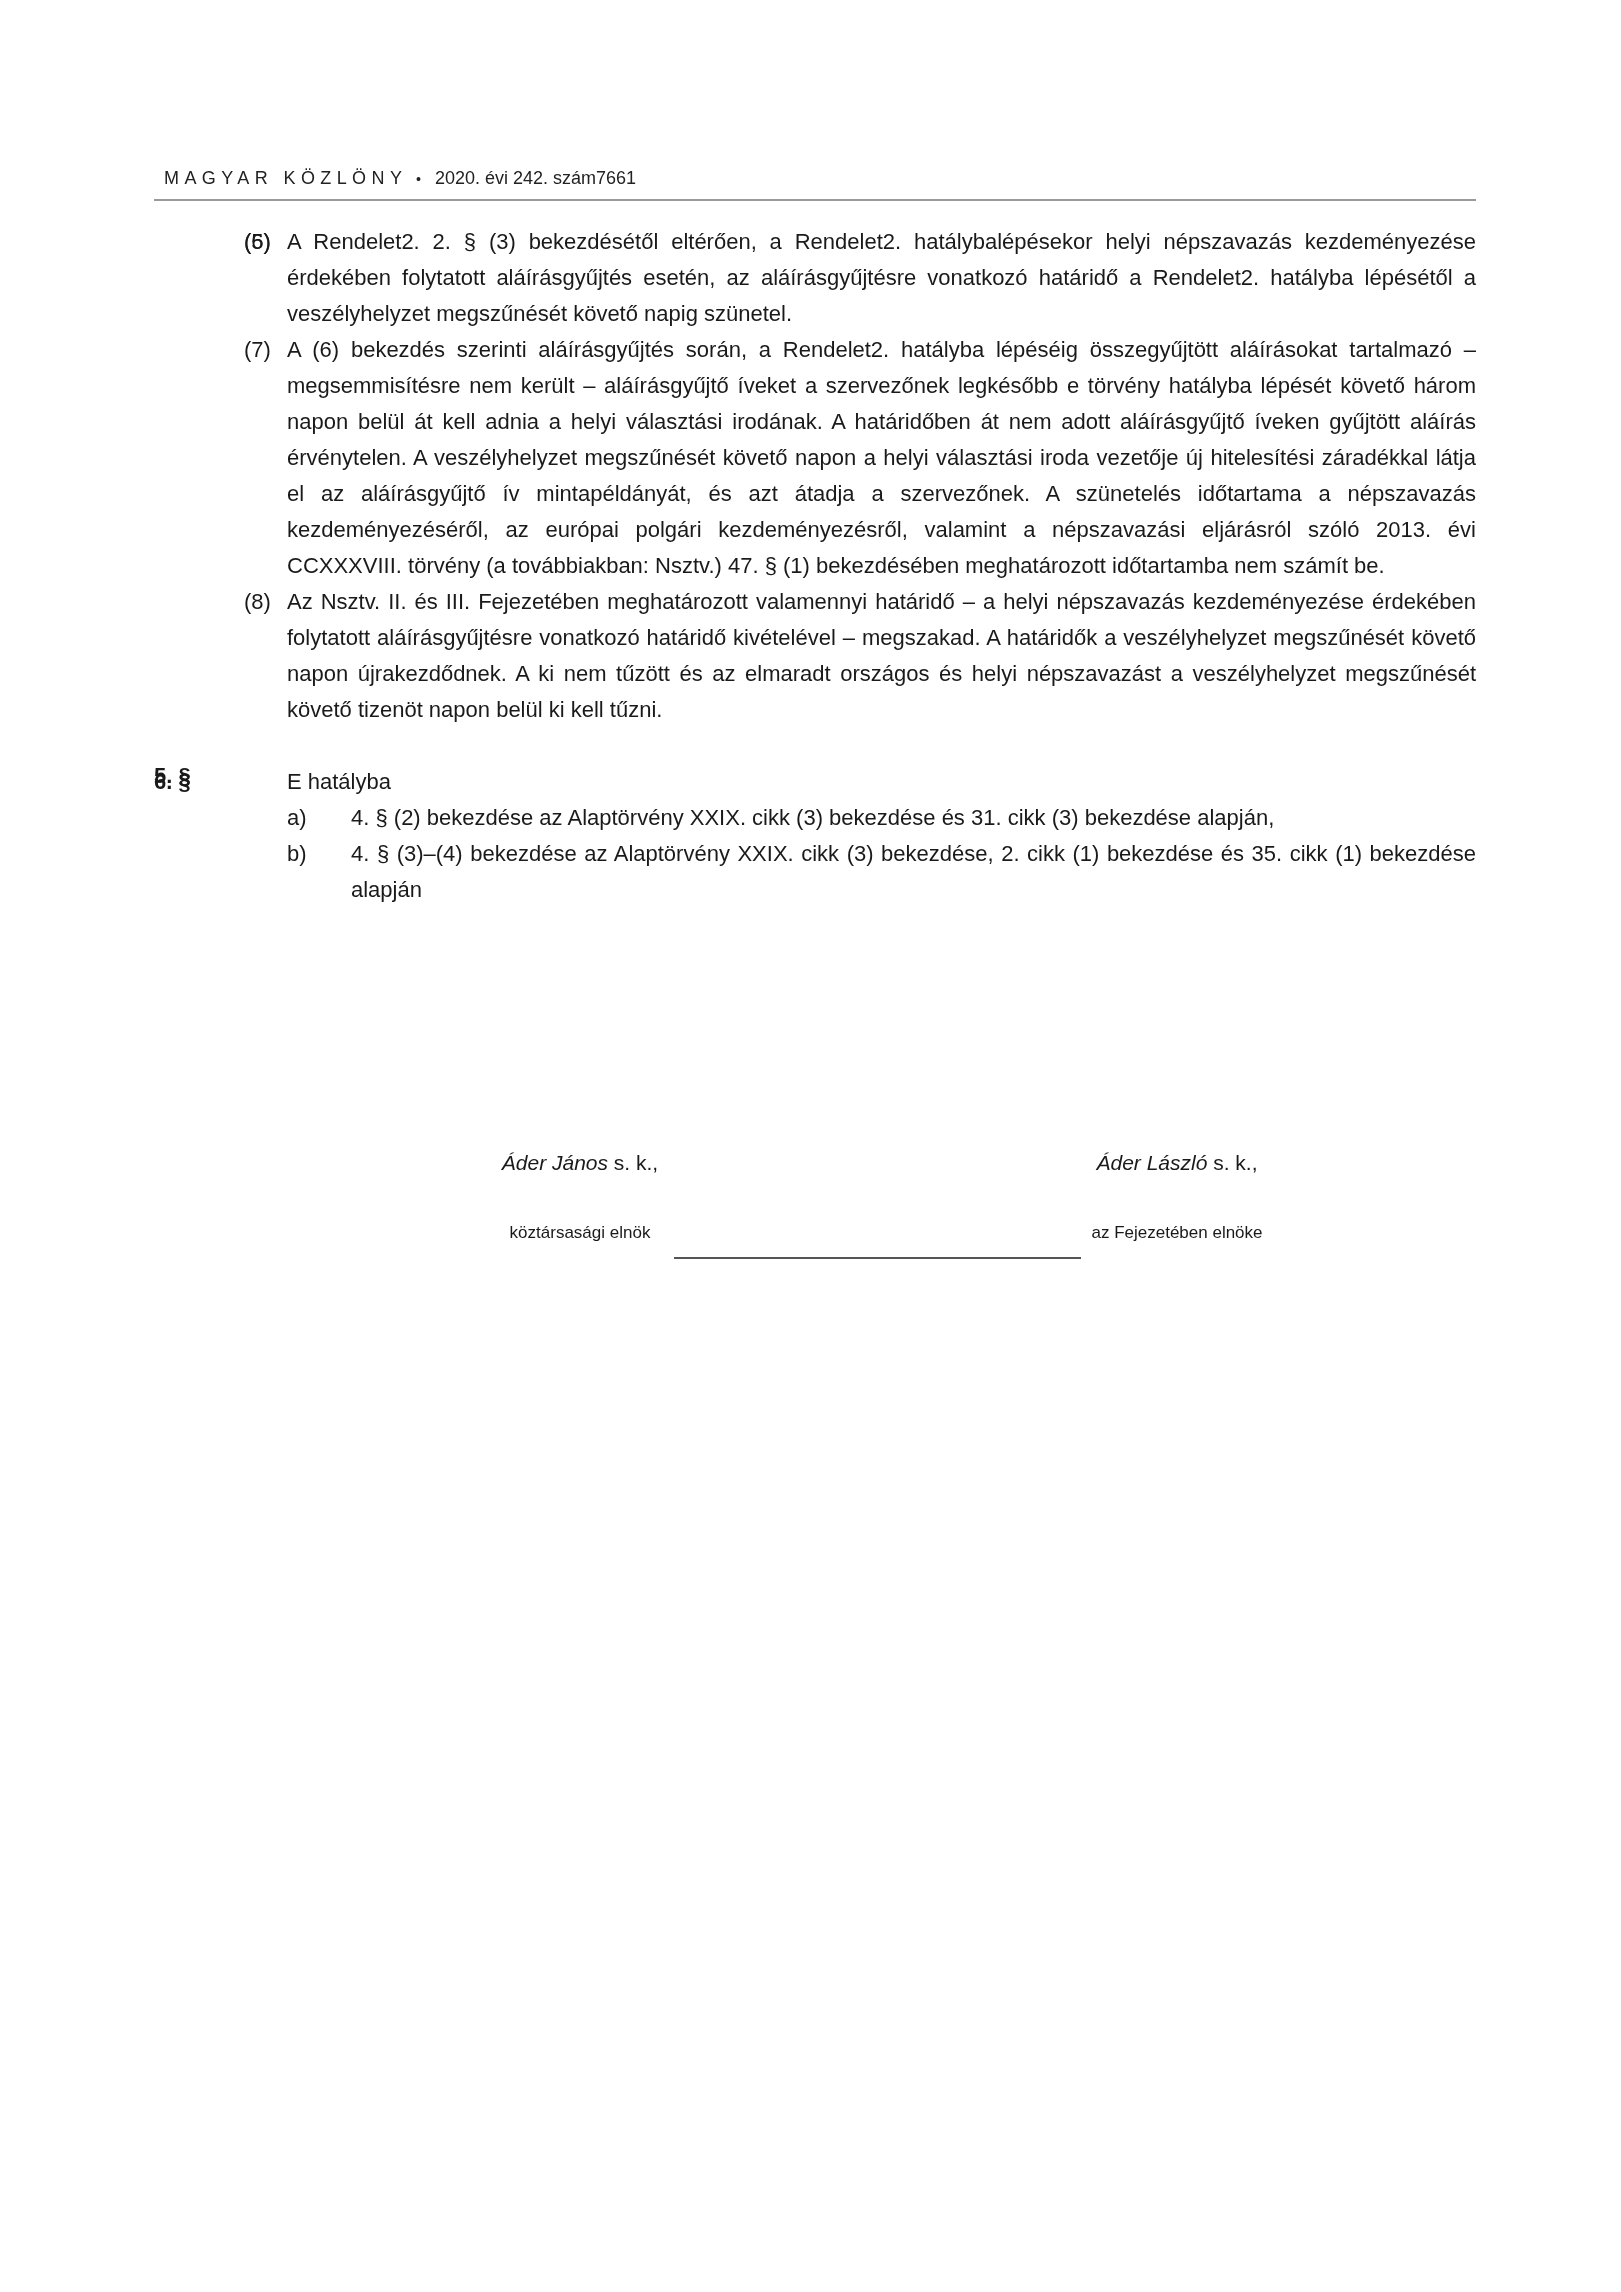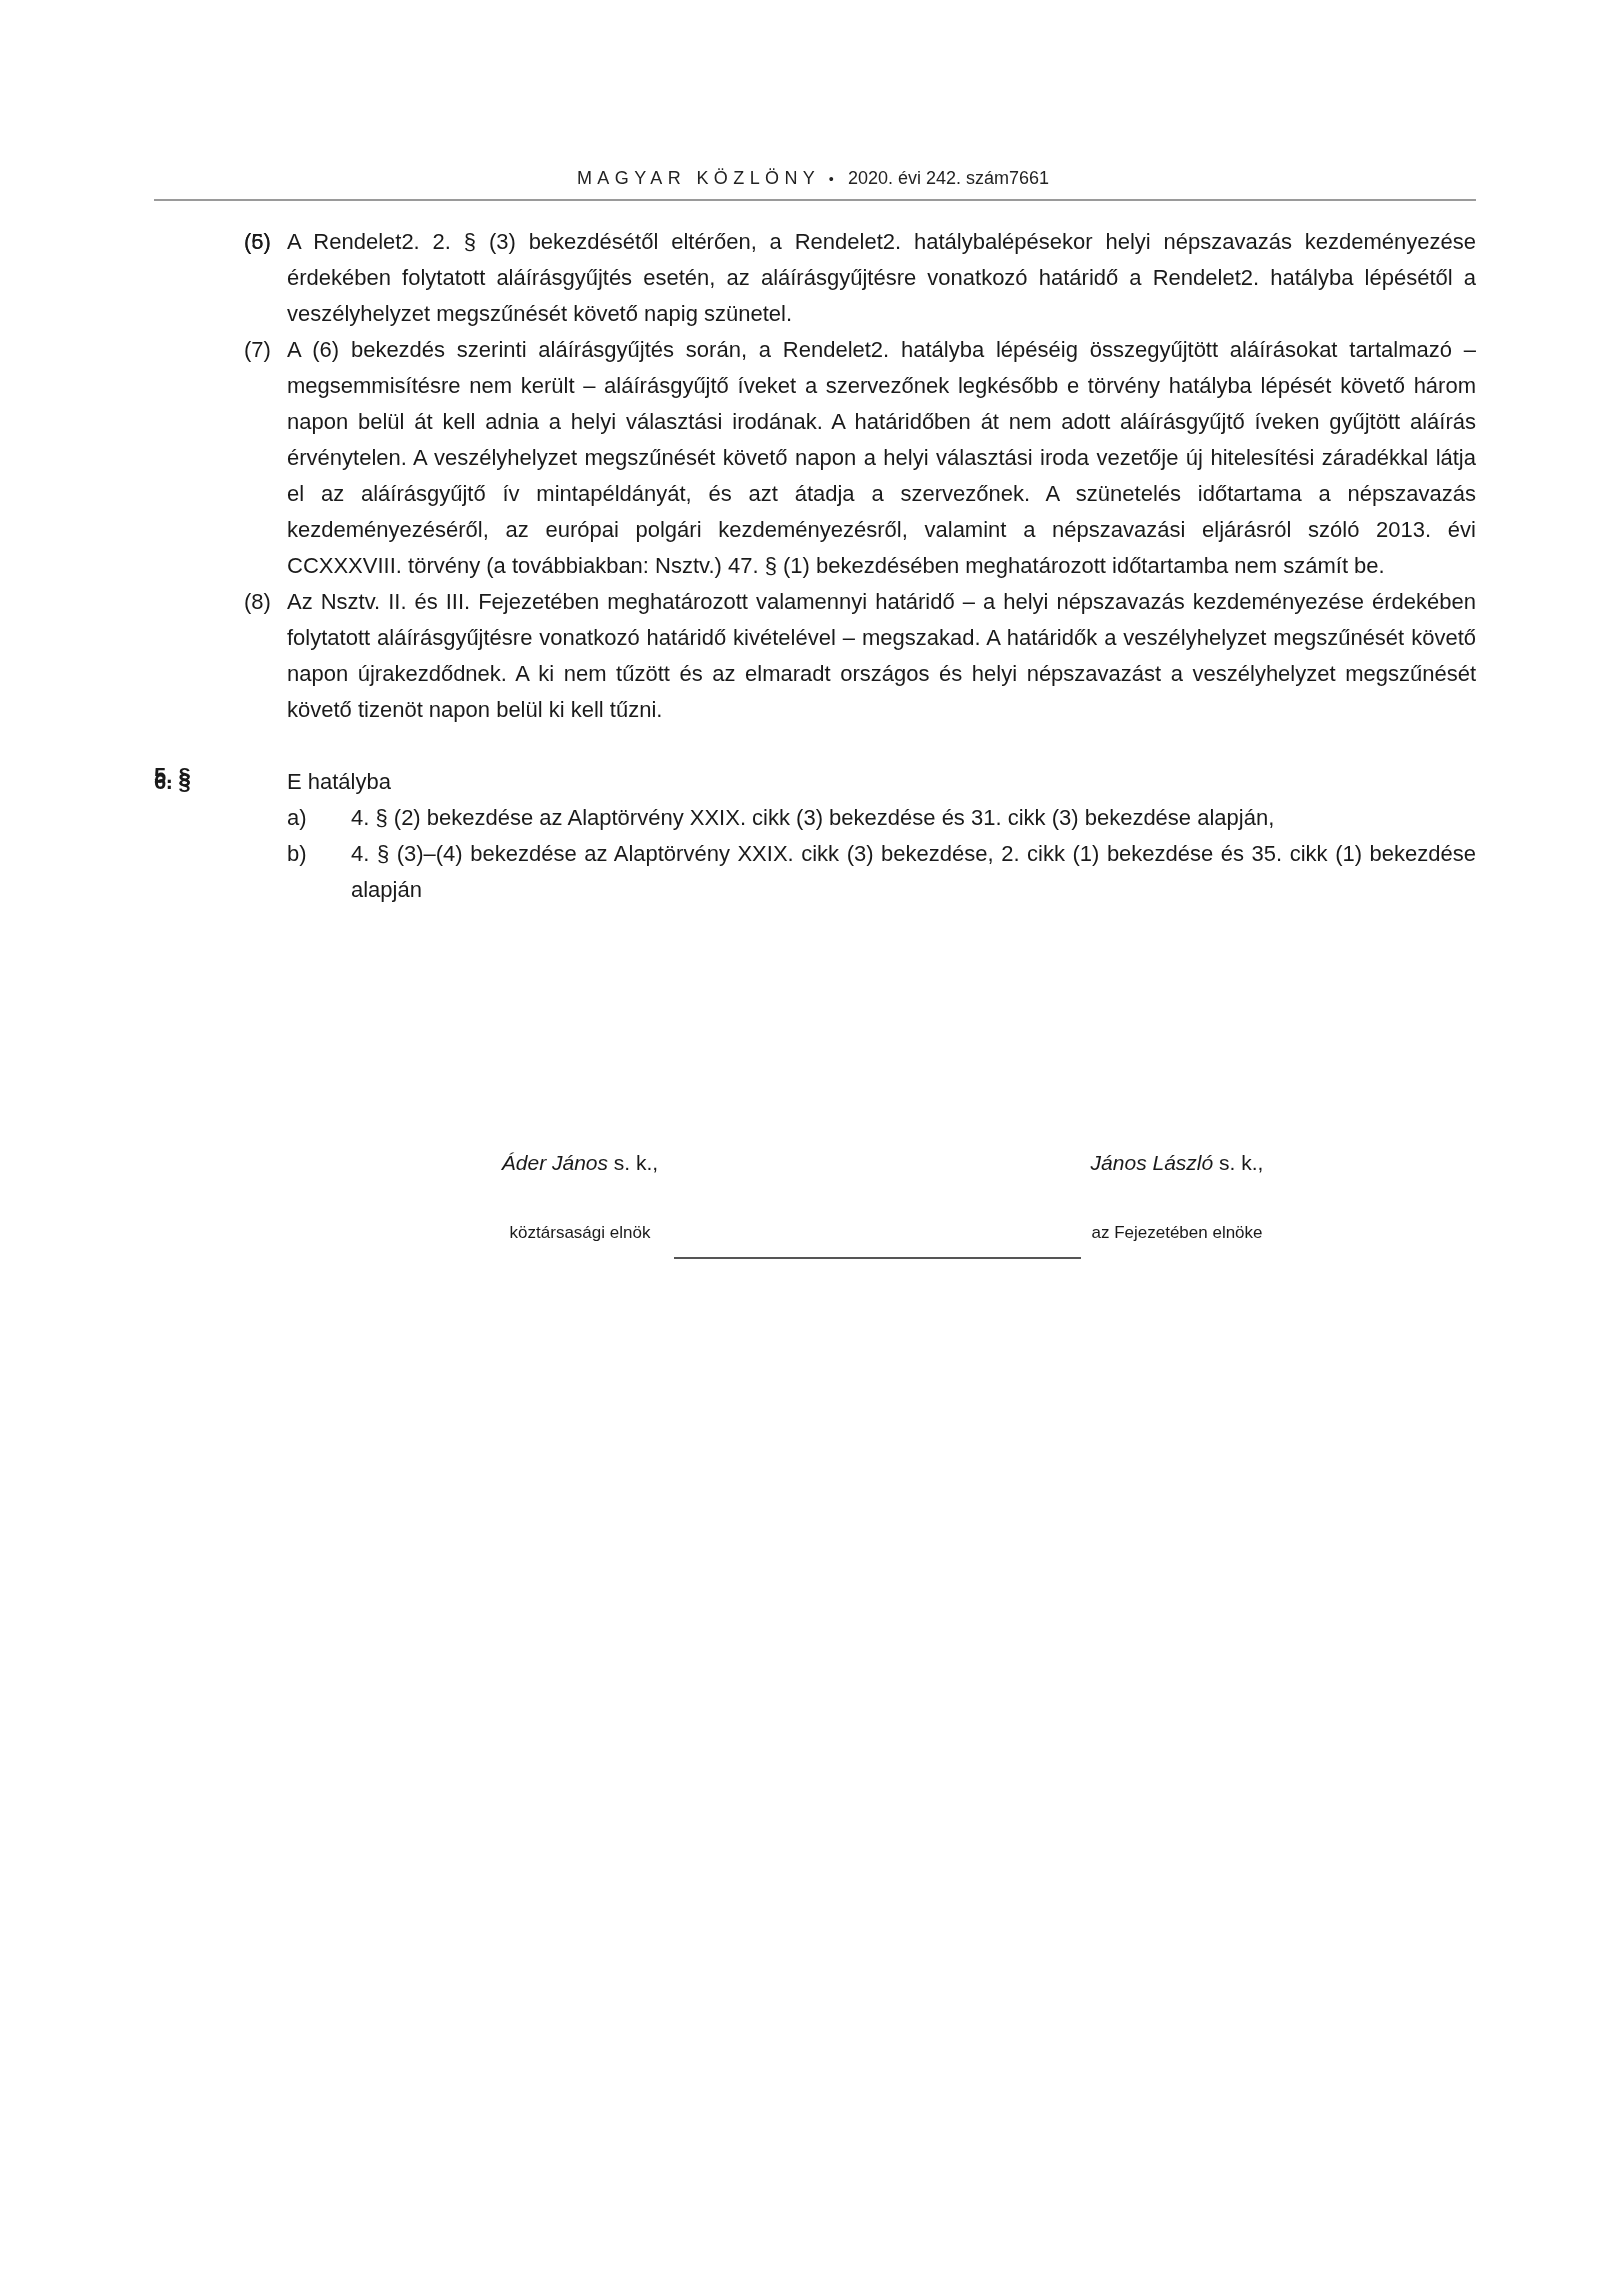--- a/index.html
+++ b/index.html
@@ -2,22 +2,22 @@
 <html style="font-size:14.3px"><head>
   <meta charset="utf-8">
   <style>
     html, body { margin: 0; padding: 0; background: #ffffff; }
     body {
       width: 1621px; height: 2293px; position: relative; overflow: hidden;
       font-family: "Liberation Sans", "DejaVu Sans", sans-serif;
       color: #1a1a1a;
     }
     .header {
-      position: absolute; left: 152px; top: 168px; width: 1322px;
-      display: flex; justify-content: center; align-items: baseline;
+      position: absolute; left: 164px; top: 168px; width: 1322px;
+      display: flex; justify-content: flex-start; align-items: baseline;
       font-size: 18px; color: #222;
     }
     .header .journal { letter-spacing: 5.4px; }
     .header .bullet { margin: 0 9px 0 3.6px; font-size: 14.3px; }
     .header-rule {
       position: absolute; left: 154px; top: 199px; width: 1322px; height: 1.8px;
       background: #9a9a9a;
     }
     .content {
       position: absolute; left: 154px; top: 224px; width: 1322px;
@@ -100,18 +100,18 @@
     </div>
   </div>
 </div>
 
 <div class="signatures">
   <div class="sig sig-left">
     <div class="name"><i>Áder János</i><span> s. k.,</span></div>
     <div class="title">köztársasági elnök</div>
   </div>
   <div class="sig sig-right">
-    <div class="name"><i>János László</i><span> s. k.,</span></div>
+    <div class="name"><i>Áder László</i><span> s. k.,</span></div>
     <div class="title">az Fejezetében elnöke</div>
   </div>
 </div>
 <div class="end-rule"></div>
 
 
 </body></html>

